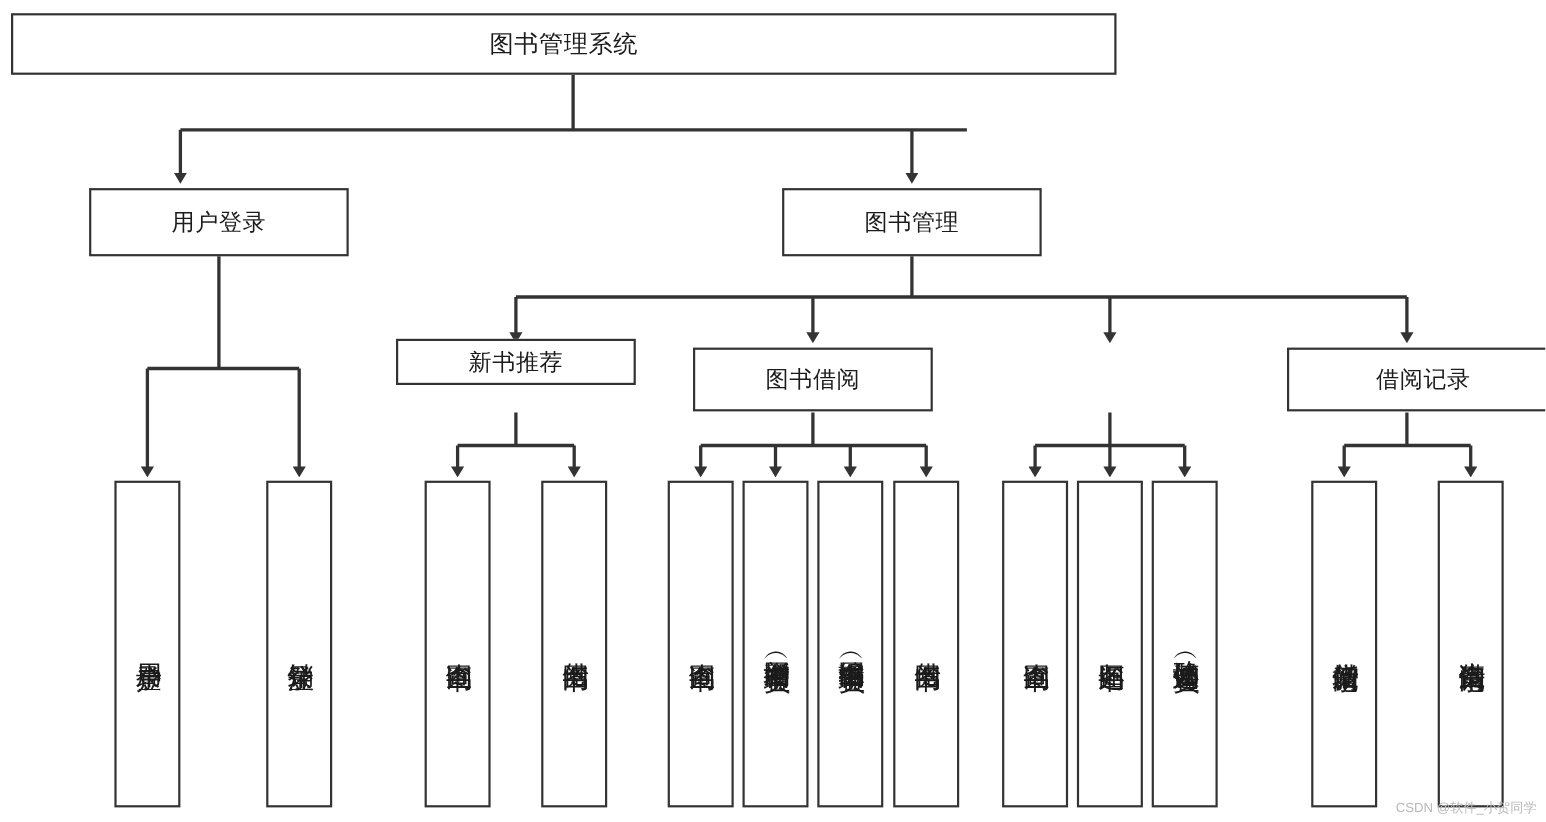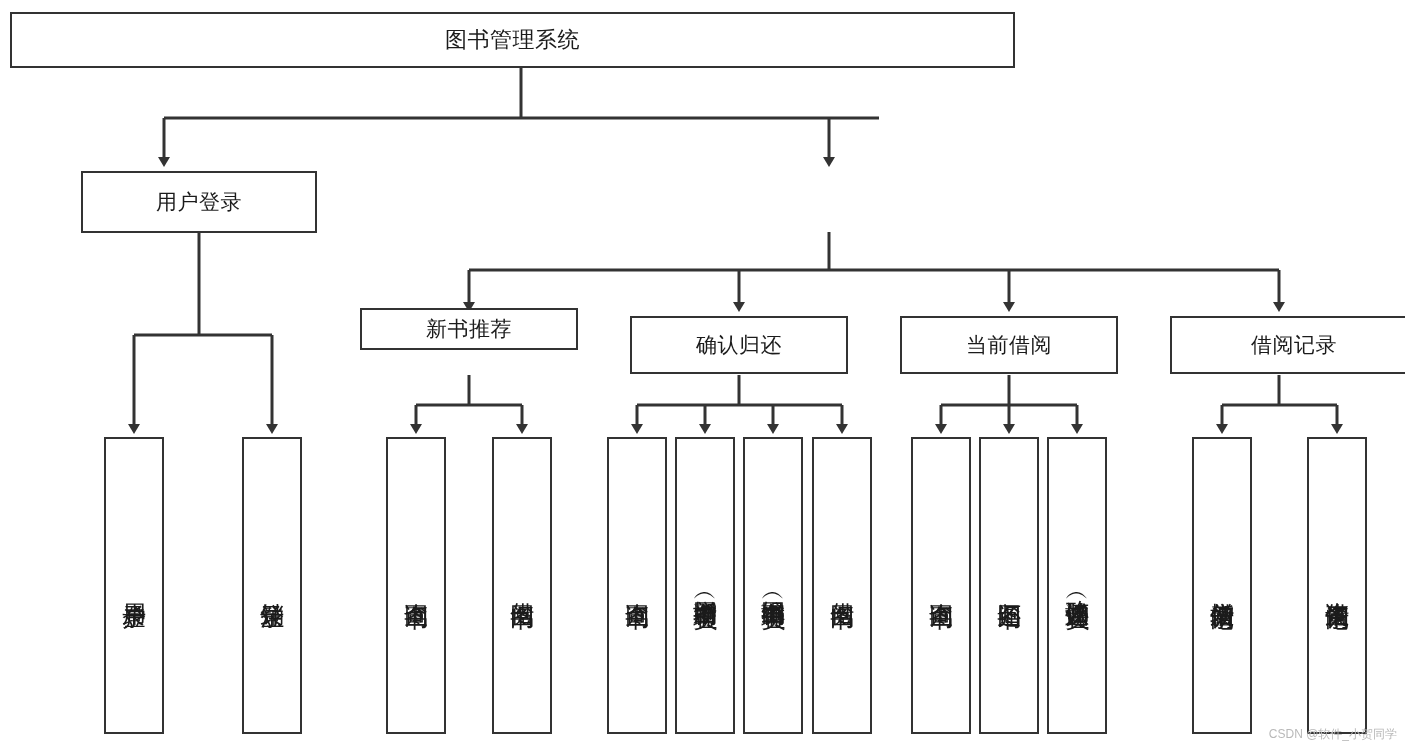--- a/index.html
+++ b/index.html
@@ -115,29 +115,29 @@
     </g>
   </svg>
 
   <div class="node horiz root" style="left:10px; top:12px; width:1005px; height:56px;">
     <span>图书管理系统</span>
   </div>
 
   <div class="node horiz" style="left:81px; top:171px; width:236px; height:62px;">
     <span>用户登录</span>
   </div>
+  <div class="node horiz" style="left:711px; top:171px; width:236px; height:62px;">
+    <span>图书管理</span>
+  </div>
 
   <div class="node horiz" style="left:360px; top:308px; width:218px; height:42px;">
     <span>新书推荐</span>
   </div>
   <div class="node horiz" style="left:630px; top:316px; width:218px; height:58px;">
-    <span>确认归还</span>
-  </div>
-  <div class="node horiz" style="left:900px; top:316px; width:218px; height:58px;">
-    <span>当前借阅</span>
+    <span>图书借阅</span>
   </div>
   <div class="node horiz" style="left:1170px; top:316px; width:248px; height:58px;">
     <span>借阅记录</span>
   </div>
 
   <div class="node vert" style="left:104px; top:437px; width:60px; height:297px;">
     <span>用户登录</span>
   </div>
   <div class="node vert" style="left:242px; top:437px; width:60px; height:297px;">
     <span>注销登录</span>

